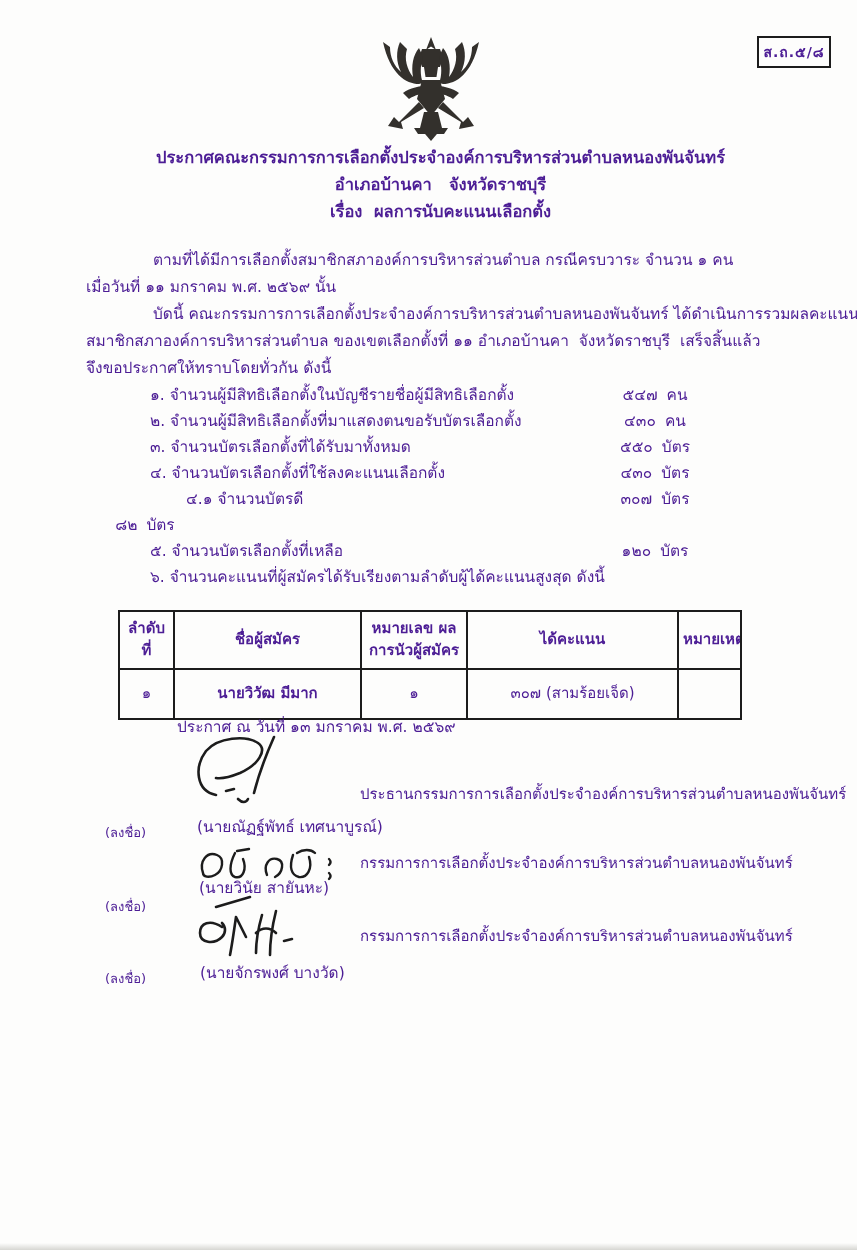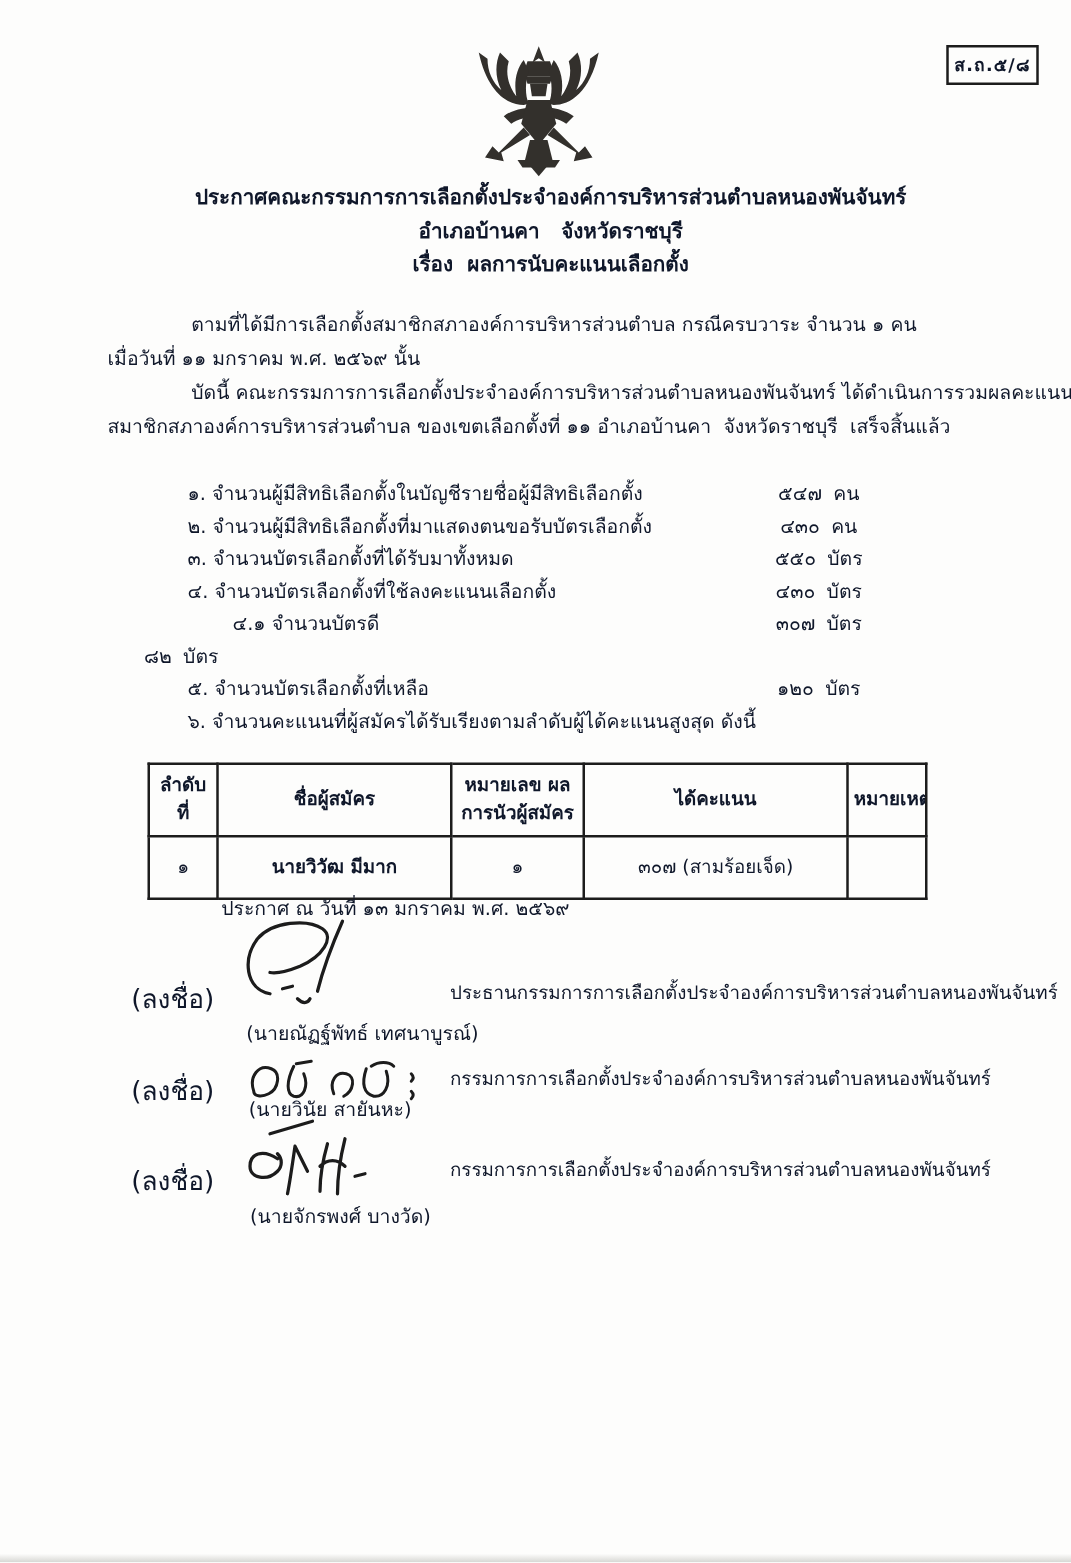--- a/index.html
+++ b/index.html
@@ -1,18 +1,18 @@
 <!DOCTYPE html>
 <html><head>
 <meta charset="utf-8">
 <style>
   html,body { margin:0; padding:0; background:#ffffff; }
   .page {
     position:relative; width:857px; height:1250px; margin:0 auto;
-    background:#fdfdfc; color:#0f172a; overflow:hidden;
+    background:#fdfdfc; color:#4c1d95; overflow:hidden;
     font-family:"DejaVu Sans","Liberation Sans",sans-serif;
   }
   .form-code-box {
     position:absolute; left:757px; top:36px; width:70px; height:28px;
     border:2.5px solid #1c1c1c; display:flex; align-items:center; justify-content:center;
     font-weight:bold; font-size:14px; letter-spacing:1px; background:#fdfdfc;
   }
   .emblem { position:absolute; left:370px; top:36px; width:122px; height:106px; }
   .title-block {
     position:absolute; left:0; top:144px; width:857px; text-align:center;
@@ -37,21 +37,21 @@
     border-collapse:collapse; font-size:15px; table-layout:fixed;
   }
   table.results th, table.results td {
     border:2px solid #1c1c1c; text-align:center; vertical-align:middle;
     line-height:1.45; padding:2px 4px; overflow:hidden;
   }
   table.results th { font-weight:bold; height:52px; }
   table.results td { height:44px; }
   td.name-cell { text-align:left; padding-left:10px;font-weight:bold; }
   .issued-line { position:absolute; left:177px; top:714px; font-size:15.5px; white-space:pre; }
-  .sign-label { position:absolute; font-size:21px; white-space:pre; }
+  .sign-label { position:absolute; font-size:13px; white-space:pre;margin-top:40px; }
   .sig-role { position:absolute; font-size:15px; white-space:pre; }
   .sig-name { position:absolute; font-size:15.5px; white-space:pre; }
   .sig-svg { position:absolute; }
   .scan-edge {
     position:absolute; left:0; bottom:0; width:100%; height:7px;
     background:linear-gradient(to bottom, rgba(200,200,196,0), #d6d6d2);
   }
 </style>
 </head>
 <body>
@@ -94,20 +94,21 @@
     <div>ประกาศคณะกรรมการการเลือกตั้งประจำองค์การบริหารส่วนตำบลหนองพันจันทร์</div>
     <div>อำเภอบ้านคา   จังหวัดราชบุรี</div>
     <div>เรื่อง  ผลการนับคะแนนเลือกตั้ง</div>
   </div>
 
   <div class="body-block">
     <div class="indent-first">ตามที่ได้มีการเลือกตั้งสมาชิกสภาองค์การบริหารส่วนตำบล กรณีครบวาระ จำนวน ๑ คน</div>
     <div>เมื่อวันที่ ๑๑ มกราคม พ.ศ. ๒๕๖๙ นั้น</div>
     <div class="indent-first">บัดนี้ คณะกรรมการการเลือกตั้งประจำองค์การบริหารส่วนตำบลหนองพันจันทร์ ได้ดำเนินการรวมผลคะแนนเลือกตั้ง</div>
     <div>สมาชิกสภาองค์การบริหารส่วนตำบล ของเขตเลือกตั้งที่ ๑๑ อำเภอบ้านคา  จังหวัดราชบุรี  เสร็จสิ้นแล้ว</div>
+    <div>จึงขอประกาศให้ทราบโดยทั่วกัน ดังนี้</div>
   </div>
 
   <div class="stats-block">
     <div class="stat-row">
       <div class="stat-label ind0">๑. จำนวนผู้มีสิทธิเลือกตั้งในบัญชีรายชื่อผู้มีสิทธิเลือกตั้ง</div>
       <div class="stat-value"><span>๕๔๗</span><span class="unit">คน</span></div>
     </div>
     <div class="stat-row">
       <div class="stat-label ind0">๒. จำนวนผู้มีสิทธิเลือกตั้งที่มาแสดงตนขอรับบัตรเลือกตั้ง</div>
       <div class="stat-value"><span>๔๓๐</span><span class="unit">คน</span></div>

